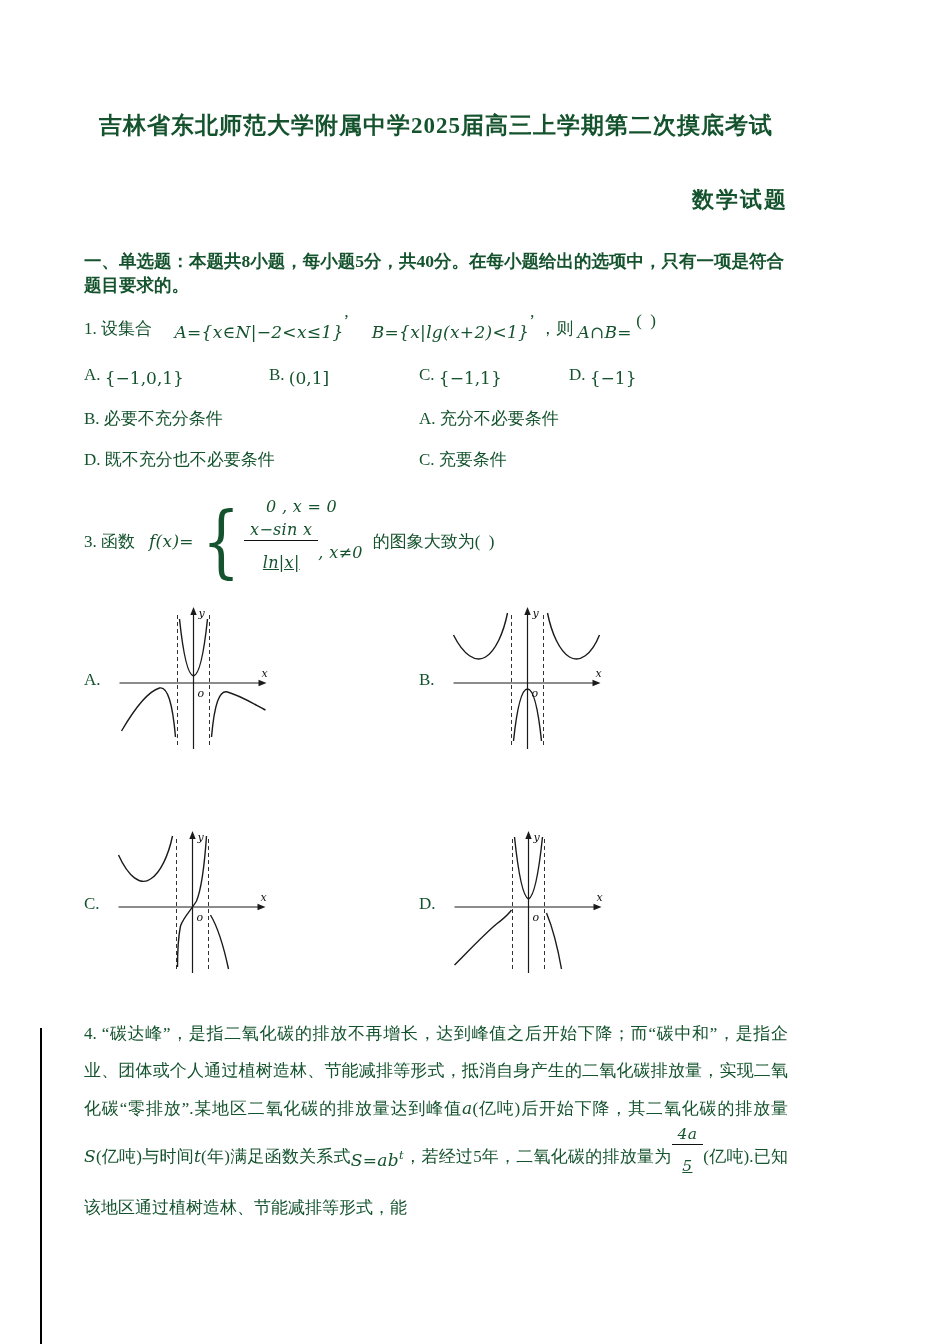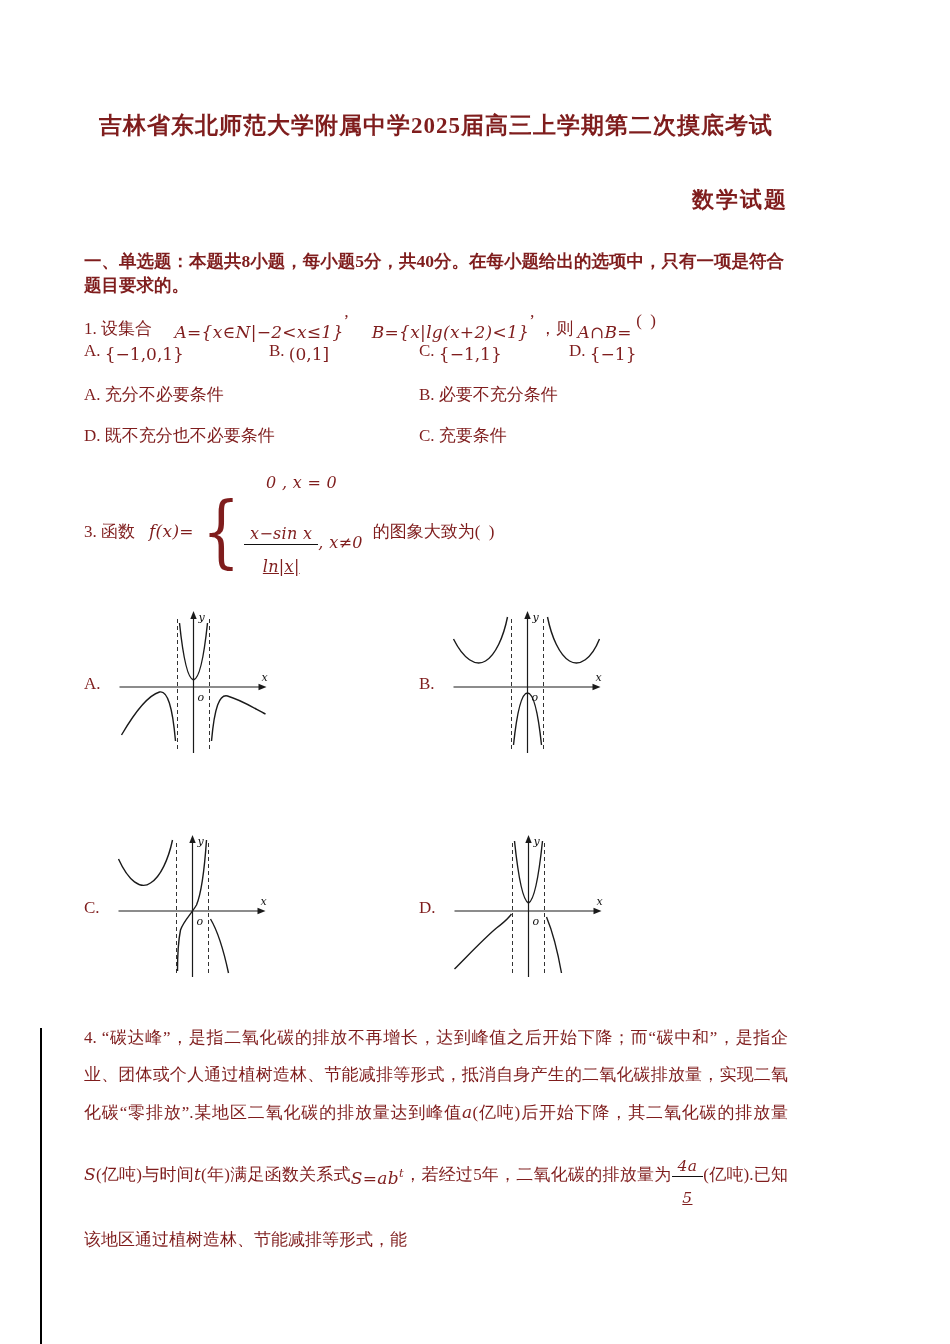--- a/index.html
+++ b/index.html
@@ -1,36 +1,36 @@
 <!DOCTYPE html>
 <html><head>
 <meta charset="utf-8">
 <style>
   html,body{margin:0;padding:0;background:#fff;}
   .page{width:872px;height:1344px;background:#fff;position:relative;overflow:hidden;
-        font-family:"Liberation Serif","DejaVu Serif",serif;color:#7f1d1d;}
+        font-family:"Liberation Serif","DejaVu Serif",serif;color:#14532d;}
   .content{padding:0 84px;}
   .title{padding-top:110px;text-align:center;font-size:23px;font-weight:700;letter-spacing:1px;}
   .subtitle{margin-top:44px;text-align:right;font-size:22px;font-weight:700;letter-spacing:2px;}
   .section-header{margin-top:34px;font-size:17.5px;font-weight:700;}
   .stem{margin-top:20px;font-size:17px;}
   .math{font-family:"DejaVu Serif","Liberation Serif",serif;font-style:italic;letter-spacing:.3px;}
   .setval{font-family:"DejaVu Serif","Liberation Serif",serif;font-style:normal;}
   .mdrop{position:relative;top:4px;display:inline-block;}
   .blank-raised{position:relative;top:-8px;display:inline-block;}
   .gap{display:inline-block;width:14px;}
-  .q1-options{display:grid;grid-template-columns:185px 150px 150px 1fr;font-size:17px;}
+  .q1-options{display:grid;grid-template-columns:185px 150px 150px 1fr;margin-top:24px;font-size:17px;}
   .q2-options{display:grid;grid-template-columns:335px 1fr;row-gap:18px;margin-top:22px;font-size:17px;}
   .q3-stem{display:flex;align-items:center;margin-top:26px;font-size:17px;}
   .brace{font-size:60px;font-weight:400;transform:scaleY(1.3);display:inline-block;
          margin:0 4px 0 8px;font-family:"DejaVu Serif",serif;line-height:1;}
   .cases{display:flex;flex-direction:column;gap:4px;font-size:16px;}
   .case-top{padding-left:22px;}
   .case-bottom{display:flex;align-items:center;}
-  .frac{display:inline-flex;flex-direction:column;text-align:center;vertical-align:middle;line-height:1.25;margin-top:28px;}
+  .frac{display:inline-flex;flex-direction:column;text-align:center;vertical-align:middle;line-height:1.25;}
   .frac .num{padding:0 6px;}
   .frac .den{border-top:1.2px solid #111;padding:12px 6px;text-decoration:underline;}
   .q3-suffix{margin-left:10px;}
   .graphs{display:grid;grid-template-columns:335px 1fr;row-gap:74px;margin-top:20px;}
   .graph-cell{display:flex;align-items:center;gap:10px;}
   .graph-label{font-size:17px;flex:0 0 auto;}
   svg.graph{flex:0 0 auto;}
   svg.graph .axis{stroke:#1a1a1a;stroke-width:1.2;}
   svg.graph .axis-arrow{fill:#1a1a1a;}
   svg.graph .dash{stroke:#333;stroke-width:1;stroke-dasharray:4 3;}
@@ -77,26 +77,26 @@
         <span class="setval mdrop">{−1,1}</span>
       </div>
       <div>
         <span>D.</span>
         <span class="setval mdrop">{−1}</span>
       </div>
     </div>
 
     <div class="q2-options">
       <div>
+        <span>B.</span>
+        <span>必要不充分条件</span>
+      </div>
+      <div>
         <span>A.</span>
         <span>充分不必要条件</span>
-      </div>
-      <div>
-        <span>B.</span>
-        <span>必要不充分条件</span>
       </div>
       <div>
         <span>D.</span>
         <span>既不充分也不必要条件</span>
       </div>
       <div>
         <span>C.</span>
         <span>充要条件</span>
       </div>
     </div>

